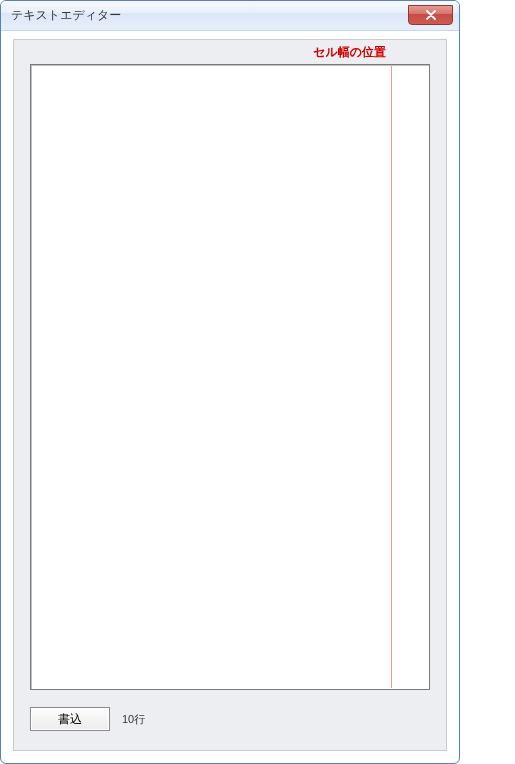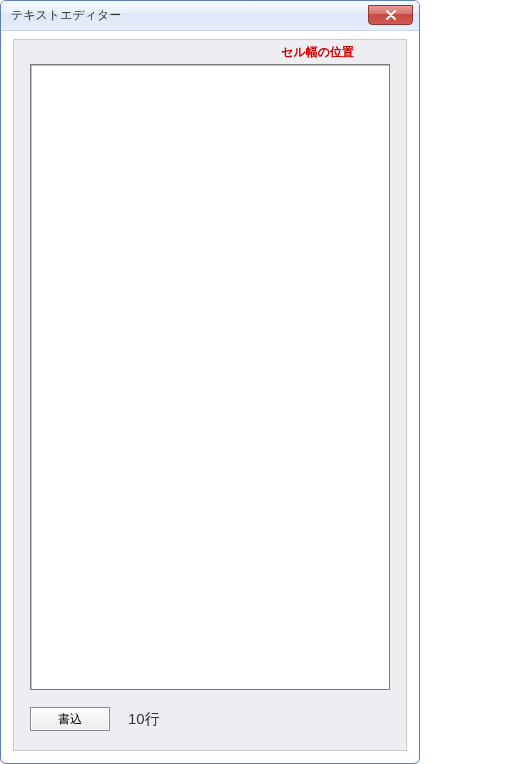--- a/index.html
+++ b/index.html
@@ -5,21 +5,21 @@
   * { box-sizing: border-box; }
   html, body {
     margin: 0; padding: 0;
     width: 515px; height: 764px;
     font-family: "MS UI Gothic", "Meiryo", sans-serif;
     font-size: 12px;
     background: #fff;
   }
   .window {
     position: relative;
-    width: 420px; height: 764px;
+    width: 460px; height: 764px;
     background: #fff;
     border: 1px solid #5a7fb0;
     border-radius: 6px;
     overflow: hidden;
     box-shadow: inset 0 0 0 1px rgba(255,255,255,0.4);
   }
   .titlebar {
     height: 30px;
     background: linear-gradient(to bottom,
       #f6f9fe 0%, #e9f0fb 40%, #dce7f7 41%, #e6eefb 100%);
@@ -48,21 +48,21 @@
   }
   .close-btn svg { display: block; }
   .client {
     position: absolute;
     left: 12px; right: 12px; top: 38px; bottom: 12px;
     background: #eceef1;
     border: 1px solid #c9cbce;
   }
   .ruler-label {
     position: absolute;
-    top: 4px; right: 52px;
+    top: 4px; right: 60px;
     color: #d00000;
     font-weight: bold;
     font-size: 12px;
   }
   .editor-wrap {
     position: absolute;
     left: 16px; right: 16px; top: 24px; bottom: 60px;
   }
   .editor {
     width: 100%; height: 100%;
@@ -97,25 +97,25 @@
   }
   .write-btn {
     width: 80px; height: 24px;
     background: linear-gradient(to bottom, #fdfdfd 0%, #ececec 100%);
     border: 1px solid #8a8a8a;
     font-size: 12px;
     display: flex;
     align-items: center;
     justify-content: center;
     cursor: default;
-    margin-right: 18px;
+    margin-right: 12px;
     box-shadow: inset 0 0 0 1px #fff;
   }
   .line-count {
-    font-size: 15px;
+    font-size: 11px;
     color: #333;
   }
 </style>
 </head>
 <body>
 
 <div class="window">
 
   <div class="titlebar">
     <span class="title">テキストエディター</span>

